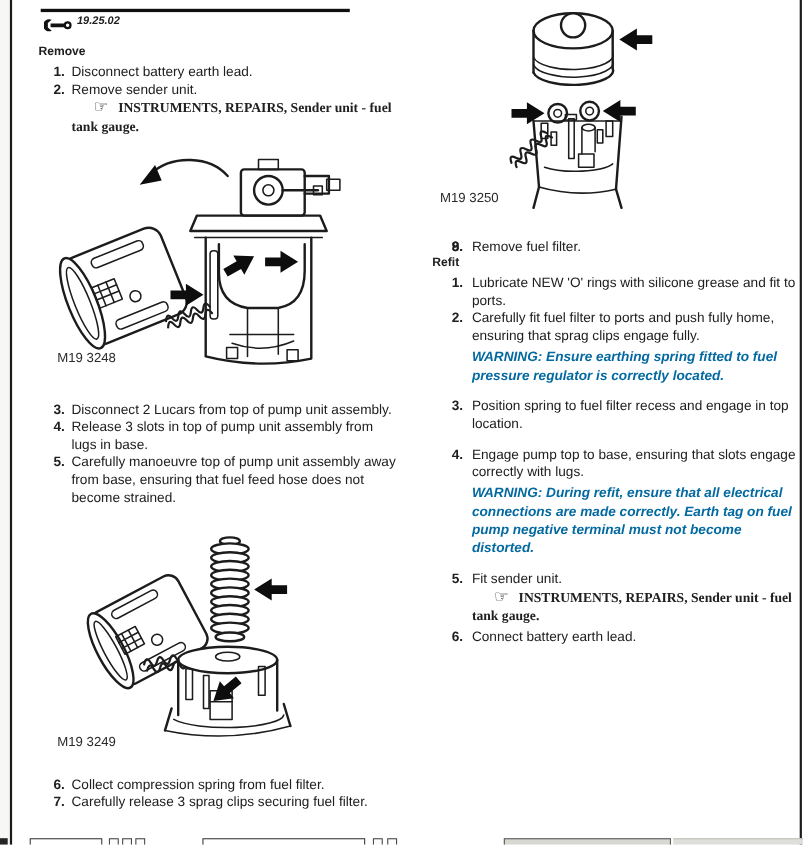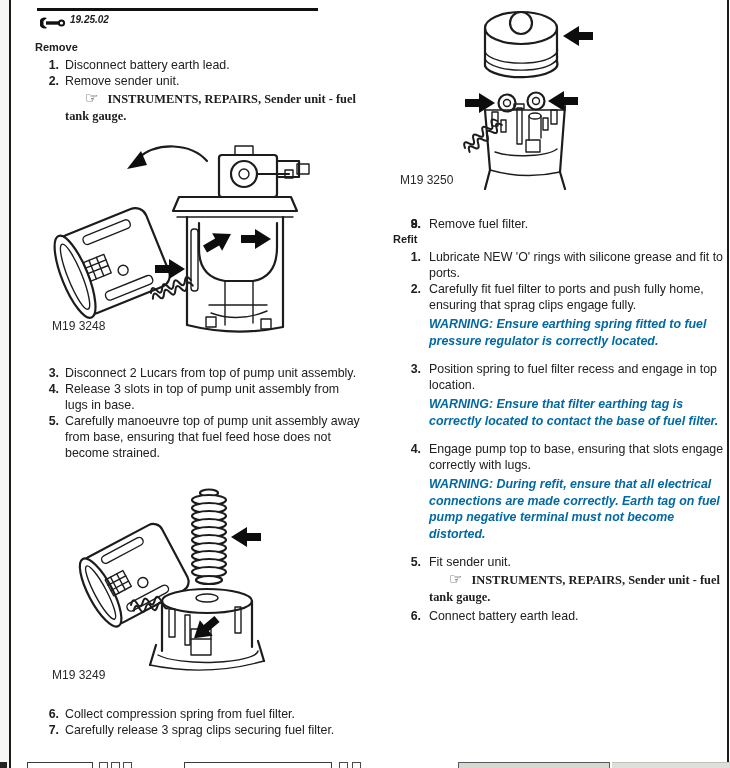--- a/index.html
+++ b/index.html
@@ -280,21 +280,20 @@
   <div class="step">
     <span class="num">2.</span>
     <span class="txt">Carefully fit fuel filter to ports and push fully home, ensuring that sprag clips engage fully.</span>
   </div>
   <div class="warning">WARNING: Ensure earthing spring fitted to fuel pressure regulator is correctly located.</div>
 
   <div class="step mt2">
     <span class="num">3.</span>
     <span class="txt">Position spring to fuel filter recess and engage in top location.</span>
   </div>
-  <div class="warning">WARNING: Ensure that filter earthing tag is correctly located to contact the base of fuel filter.</div>
 
   <div class="step mt2">
     <span class="num">4.</span>
     <span class="txt">Engage pump top to base, ensuring that slots engage correctly with lugs.</span>
   </div>
   <div class="warning">WARNING: During refit, ensure that all electrical connections are made correctly. Earth tag on fuel pump negative terminal must not become distorted.</div>
 
   <div class="step mt2">
     <span class="num">5.</span>
     <span class="txt">Fit sender unit.</span>

